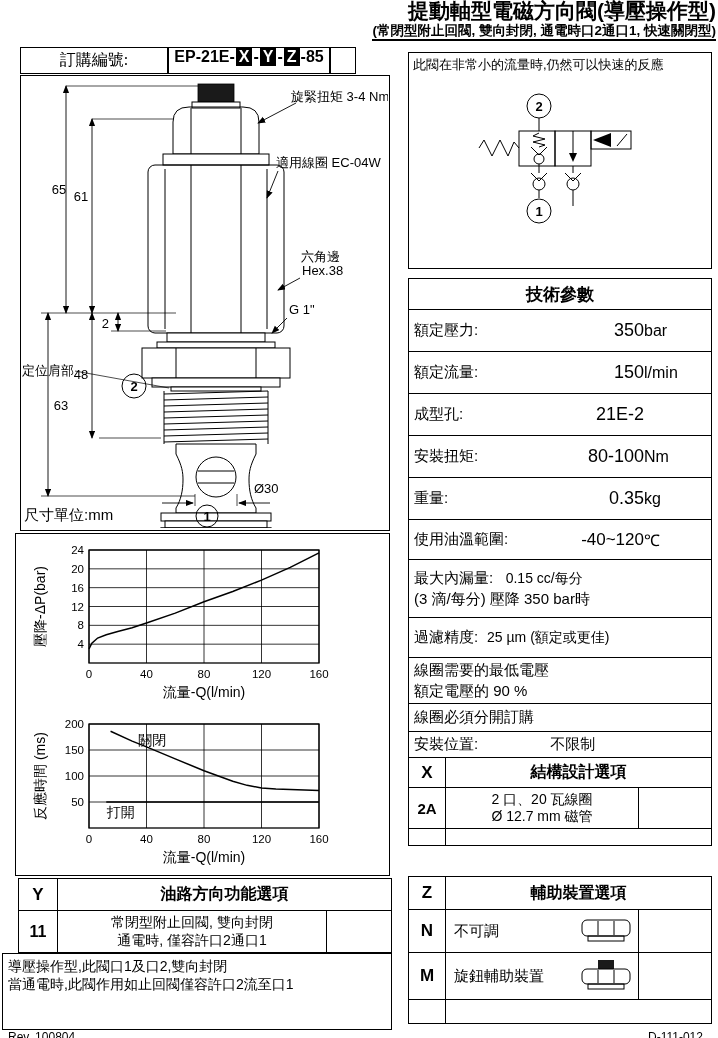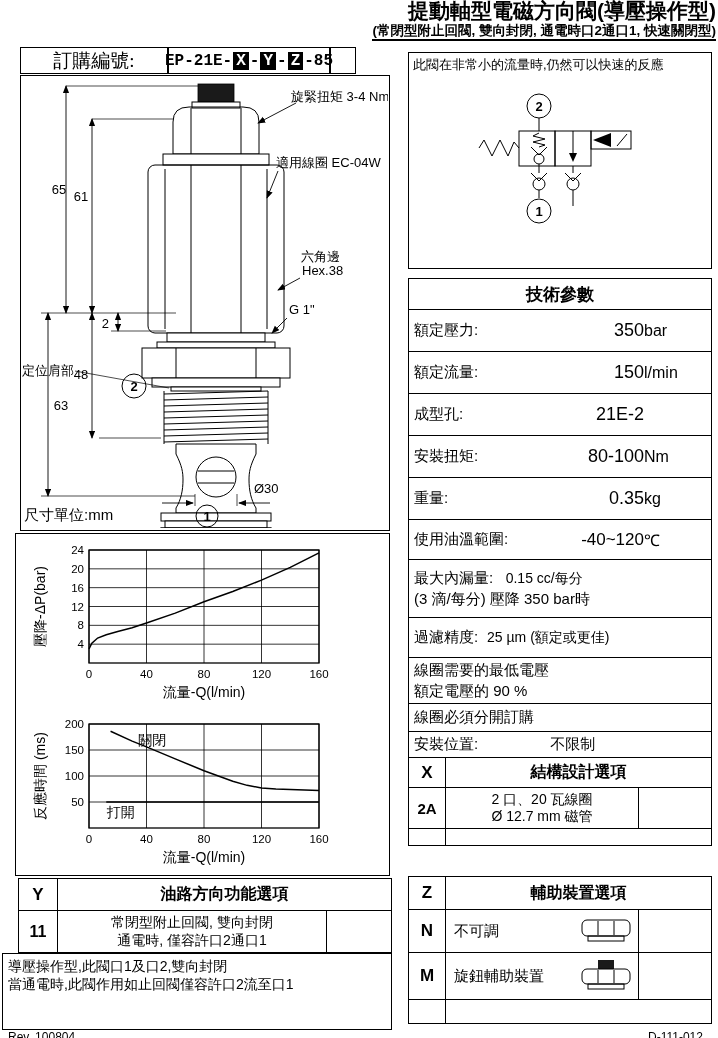--- a/index.html
+++ b/index.html
@@ -7,23 +7,23 @@
        font-family:"Liberation Sans",sans-serif;color:#000;}
   .abs{position:absolute;}
   .box{border:1.6px solid #000;box-sizing:border-box;background:#fff;}
   
   #titleblock{top:0;right:2px;width:716px;text-align:right;line-height:1.05;}
   #main-title{font-size:21px;font-weight:bold;letter-spacing:0;}
   #sub-title{font-size:13.5px;font-weight:bold;display:inline-block;
              border-bottom:2.5px solid #000;padding-bottom:1px;}
   
   #order-box{left:20px;top:47px;width:336px;height:27px;display:flex;align-items:stretch;}
-  #order-box .olabel{width:146px;display:flex;align-items:center;justify-content:center;font-size:19px;font-family:Liberation Serif, serif;}
+  #order-box .olabel{width:146px;display:flex;align-items:center;justify-content:center;font-size:16px;font-family:Liberation Serif, serif;}
   #order-box .onum{width:160px;border-left:2px solid #000;border-right:2px solid #000;
-       display:flex;align-items:center;justify-content:center;font-weight:bold;font-size:16px;white-space:nowrap;font-family:Liberation Mono, monospace;}
+       display:flex;align-items:flex-start;justify-content:center;font-weight:bold;font-size:16px;white-space:nowrap;}
   #order-box .ofill{flex:1;}
   .inv{background:#000;color:#fff;padding:0 3px;margin:0 1px;}
   
   #drawing-box{left:20px;top:75px;width:370px;height:456px;}
   #symbol-box{left:408px;top:52px;width:304px;height:217px;}
   #symbol-note{font-size:13px;padding:3px 4px 0 4px;}
   #charts-box{left:15px;top:533px;width:375px;height:343px;}
   
   #tech-box{left:408px;top:278px;width:304px;height:480px;display:flex;flex-direction:column;}
   .trow{border-top:1.5px solid #000;display:flex;align-items:center;padding:0 5px;box-sizing:border-box;}

